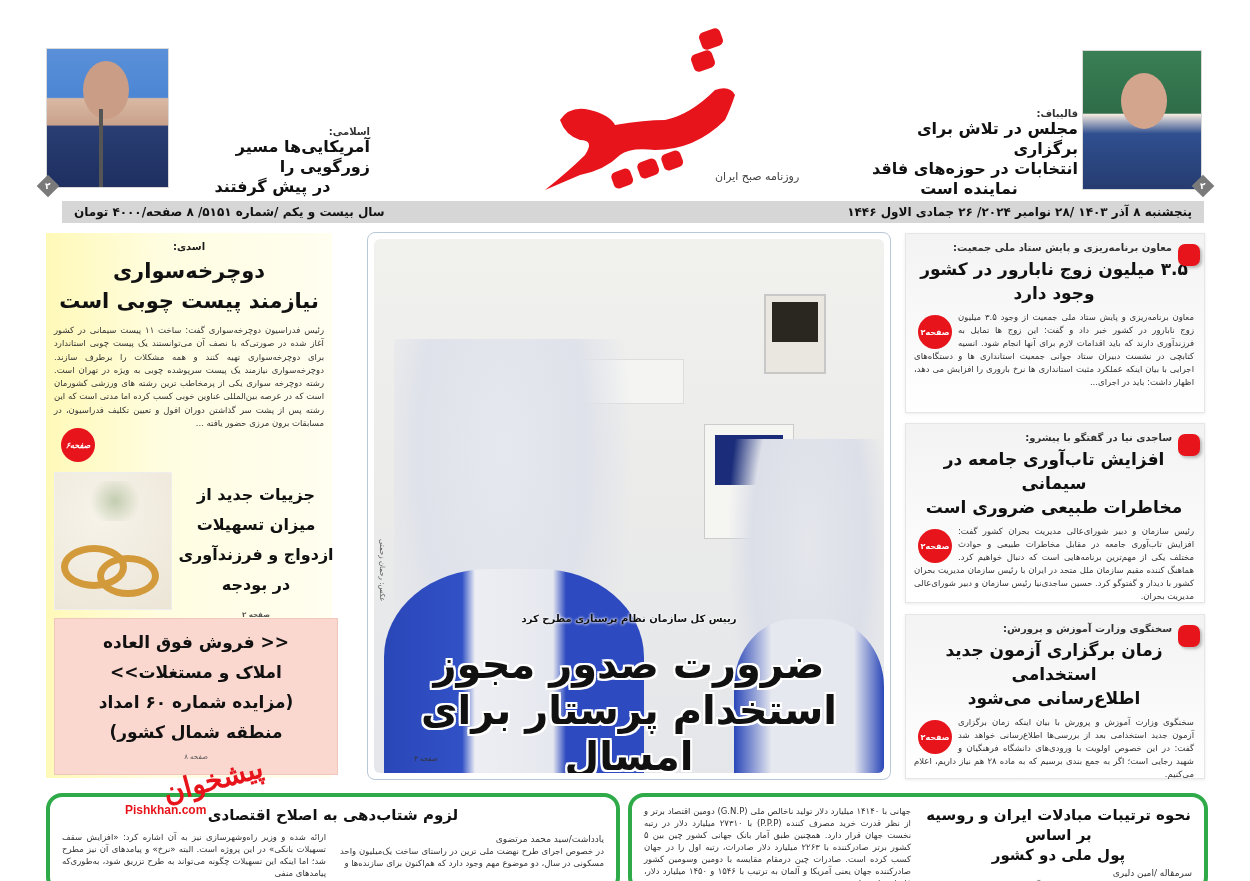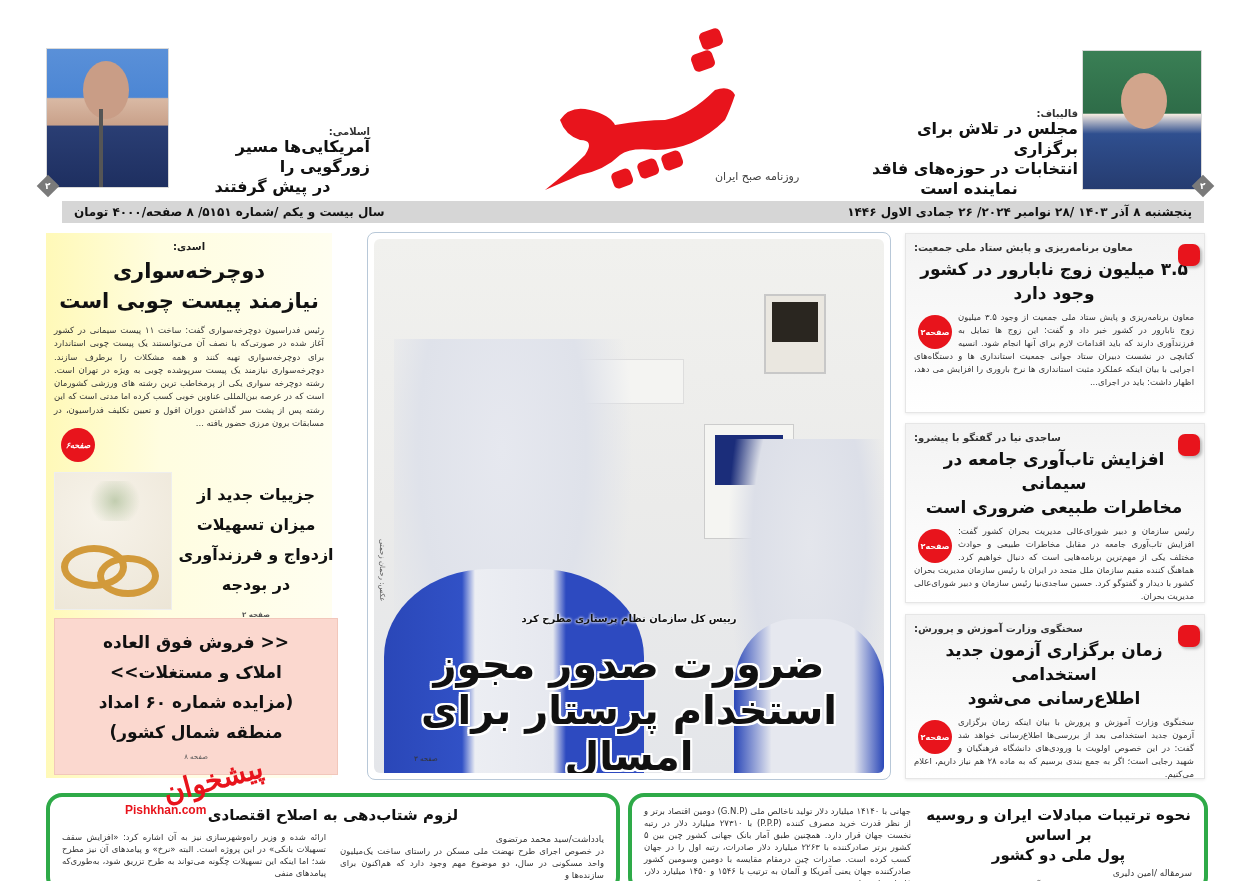--- a/index.html
+++ b/index.html
@@ -22,21 +22,21 @@
 
   .top-story { text-align: right; font-family: "DejaVu Sans", sans-serif; }
   .kicker { font-size: 10px; font-weight: bold; color: #333; }
   .headline-top { font-size: 16px; font-weight: bold; line-height: 20px; color: #111; }
 
   
   .datebar { left: 62px; top: 201px; width: 1142px; height: 22px; background: #d6d6d6; display: flex; justify-content: space-between; align-items: center; padding: 0 12px; font-size: 12px; font-weight: bold; color: #111; }
 
   
   .rbox { left: 905px; width: 300px; background: linear-gradient(180deg,#f3f3f3,#ffffff); border: 1px solid #e6e6e6; box-shadow: 0 1px 3px rgba(0,0,0,0.08); padding: 8px 10px 6px 8px; }
-  .rbox .kicker { text-align: left; padding-right: 22px; font-size: 10px; }
+  .rbox .kicker { text-align: right; padding-right: 22px; font-size: 10px; }
   .rbox .title { text-align: center; font-size: 17px; font-weight: bold; line-height: 24px; margin-top: 4px; color: #111; }
   .rbox .body { font-size: 8.5px; line-height: 13px; color: #333; margin-top: 6px; text-align: justify; }
   .red-dot { position: absolute; right: 4px; top: 10px; width: 22px; height: 22px; background: #e8141c; border-radius: 7px; box-shadow: 2px 2px 3px rgba(0,0,0,0.25); }
   .page-badge { float: left; width: 34px; height: 34px; border-radius: 50%; background: #e8141c; color: #fff; font-size: 8px; font-weight: bold; display: flex; align-items: center; justify-content: center; margin: 4px 6px 0 4px; }
 
   
   .lbox-yellow { left: 46px; top: 233px; width: 286px; height: 545px; background: linear-gradient(90deg,#fff9b8 0%,#fffde0 40%,#fffef0 100%); }
   .lbox-inner { position: absolute; left: 8px; right: 8px; top: 8px; text-align: right; }
   .l-kicker { text-align: center; font-size: 10px; font-weight: bold; }
   .l-title { text-align: center; font-size: 21px; font-weight: bold; line-height: 30px; margin-top: 4px; color: #111; }
@@ -229,21 +229,21 @@
     </div>
     <div class="g-col">جهانی با ۱۴۱۴۰ میلیارد دلار تولید ناخالص ملی (G.N.P) دومین اقتصاد برتر و از نظر قدرت خرید مصرف کننده (P.P.P) با ۲۷۳۱۰ میلیارد دلار در رتبه نخست جهان قرار دارد. همچنین طبق آمار بانک جهانی کشور چین بین ۵ کشور برتر صادرکننده با ۲۲۶۳ میلیارد دلار صادرات، رتبه اول را در جهان کسب کرده است. صادرات چین درمقام مقایسه با دومین وسومین کشور صادرکننده جهان یعنی آمریکا و آلمان به ترتیب با ۱۵۴۶ و ۱۴۵۰ میلیارد دلار، فاصله زیادی دارد</div>
   </div>
 </div>
 
 <div class="abs gbox gbox-left">
   <div class="g-title">لزوم شتاب‌دهی به اصلاح اقتصادی</div>
   <div class="g-cols" style="margin-top:6px;">
     <div class="g-col">
       <div class="byline">یادداشت/سید محمد مرتضوی</div>
-      <div>در خصوص اجرای طرح نهضت ملی مسکن در راستای ساخت یک‌میلیون واحد مسکونی در سال، دو موضوع مهم وجود دارد که هم‌اکنون برای سازنده‌ها و</div>
+      <div>در خصوص اجرای طرح نهضت ملی ترین در راستای ساخت یک‌میلیون واحد مسکونی در سال، دو موضوع مهم وجود دارد که هم‌اکنون برای سازنده‌ها و</div>
     </div>
     <div class="g-col">ارائه شده و وزیر راه‌وشهرسازی نیز به آن اشاره کرد: «افزایش سقف تسهیلات بانکی» در این پروژه است. البته «نرخ» و پیامدهای آن نیز مطرح شد؛ اما اینکه این تسهیلات چگونه می‌تواند به طرح تزریق شود، به‌طوری‌که پیامدهای منفی</div>
   </div>
 </div>
 
 <div class="abs watermark">
   <span class="wm-fa">پیشخوان</span>
   <span class="wm-en">Pishkhan.com</span>
 </div>
 

